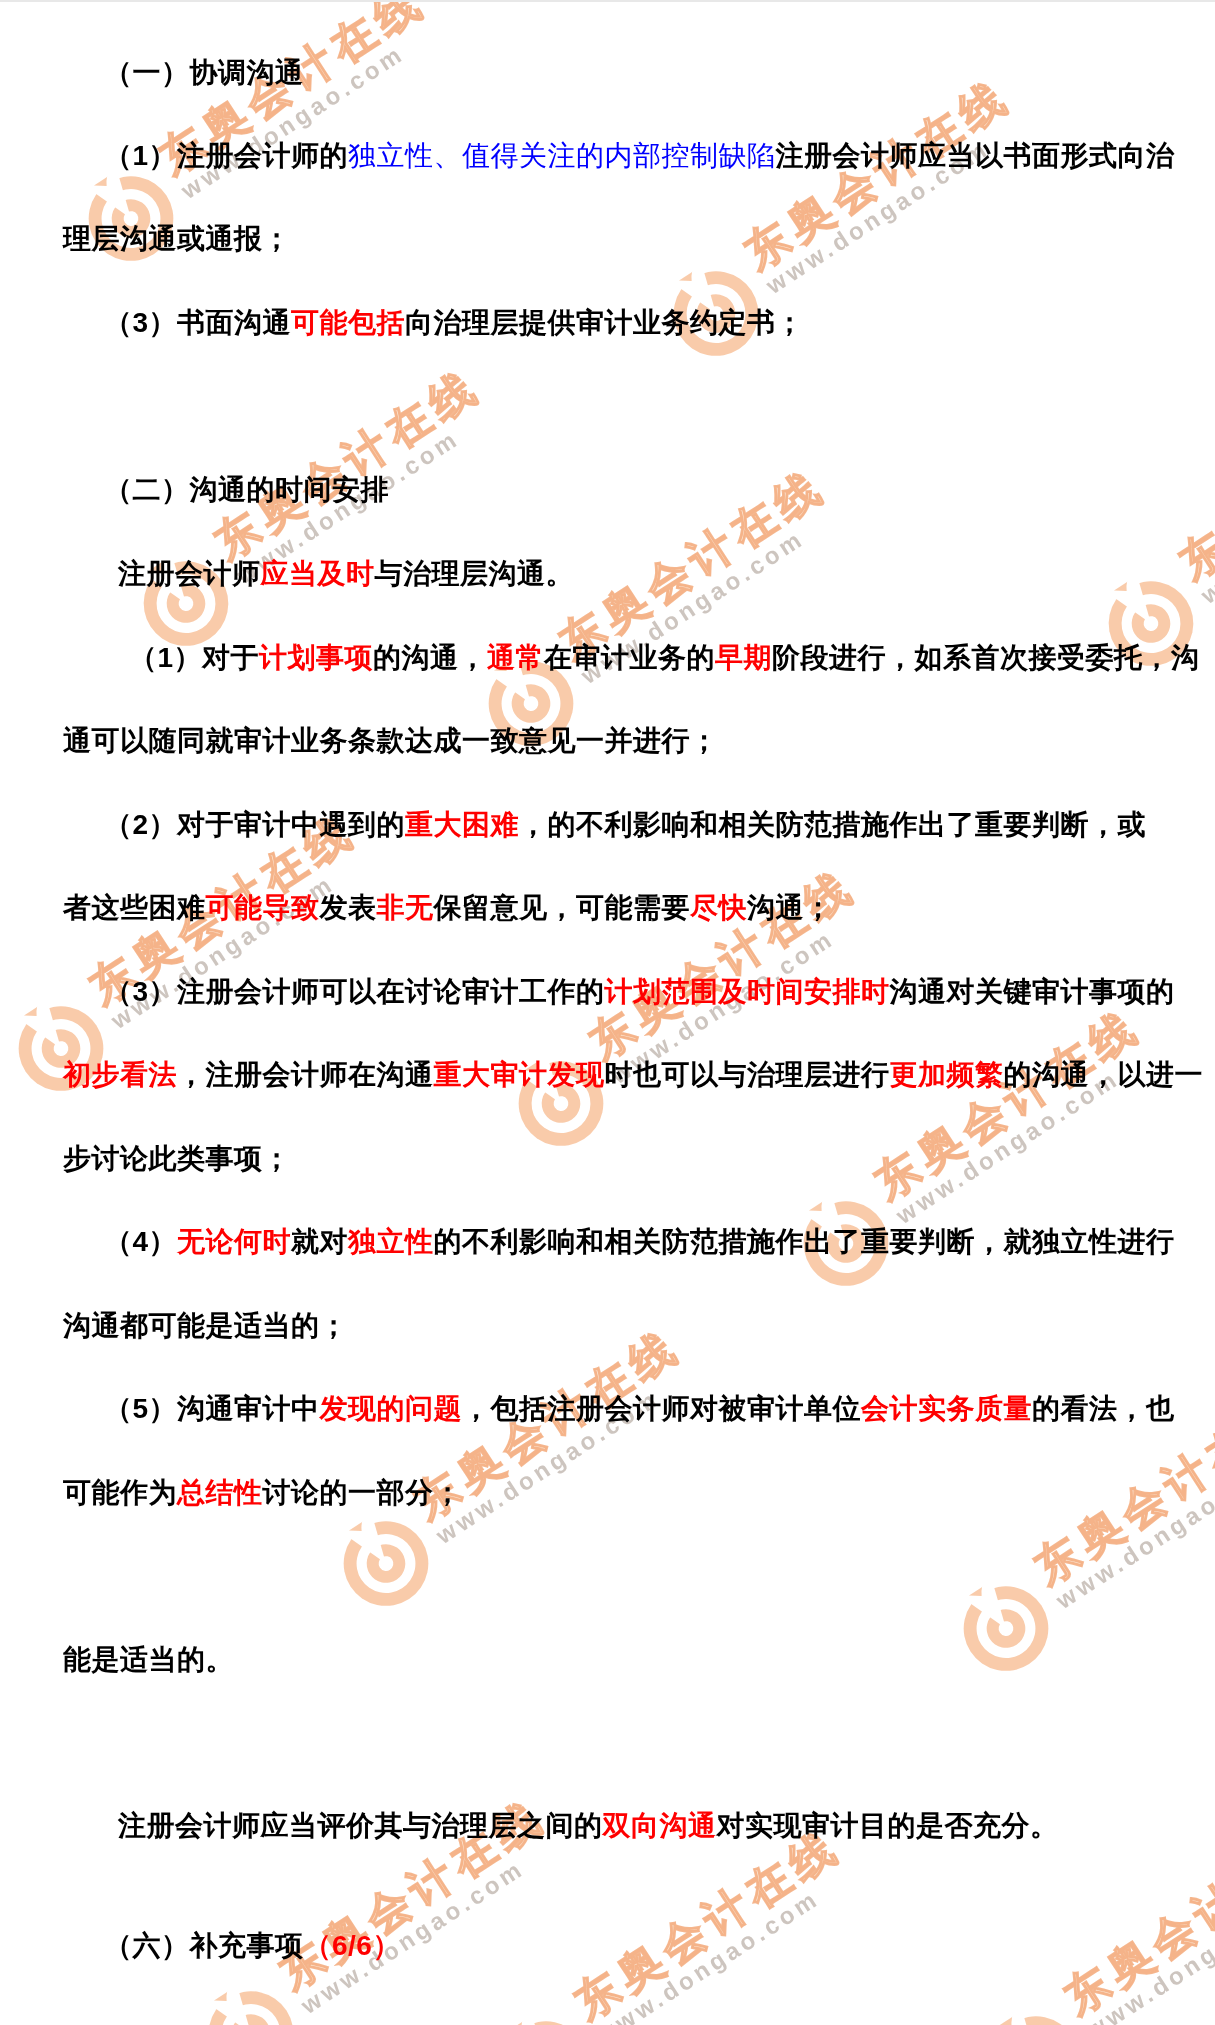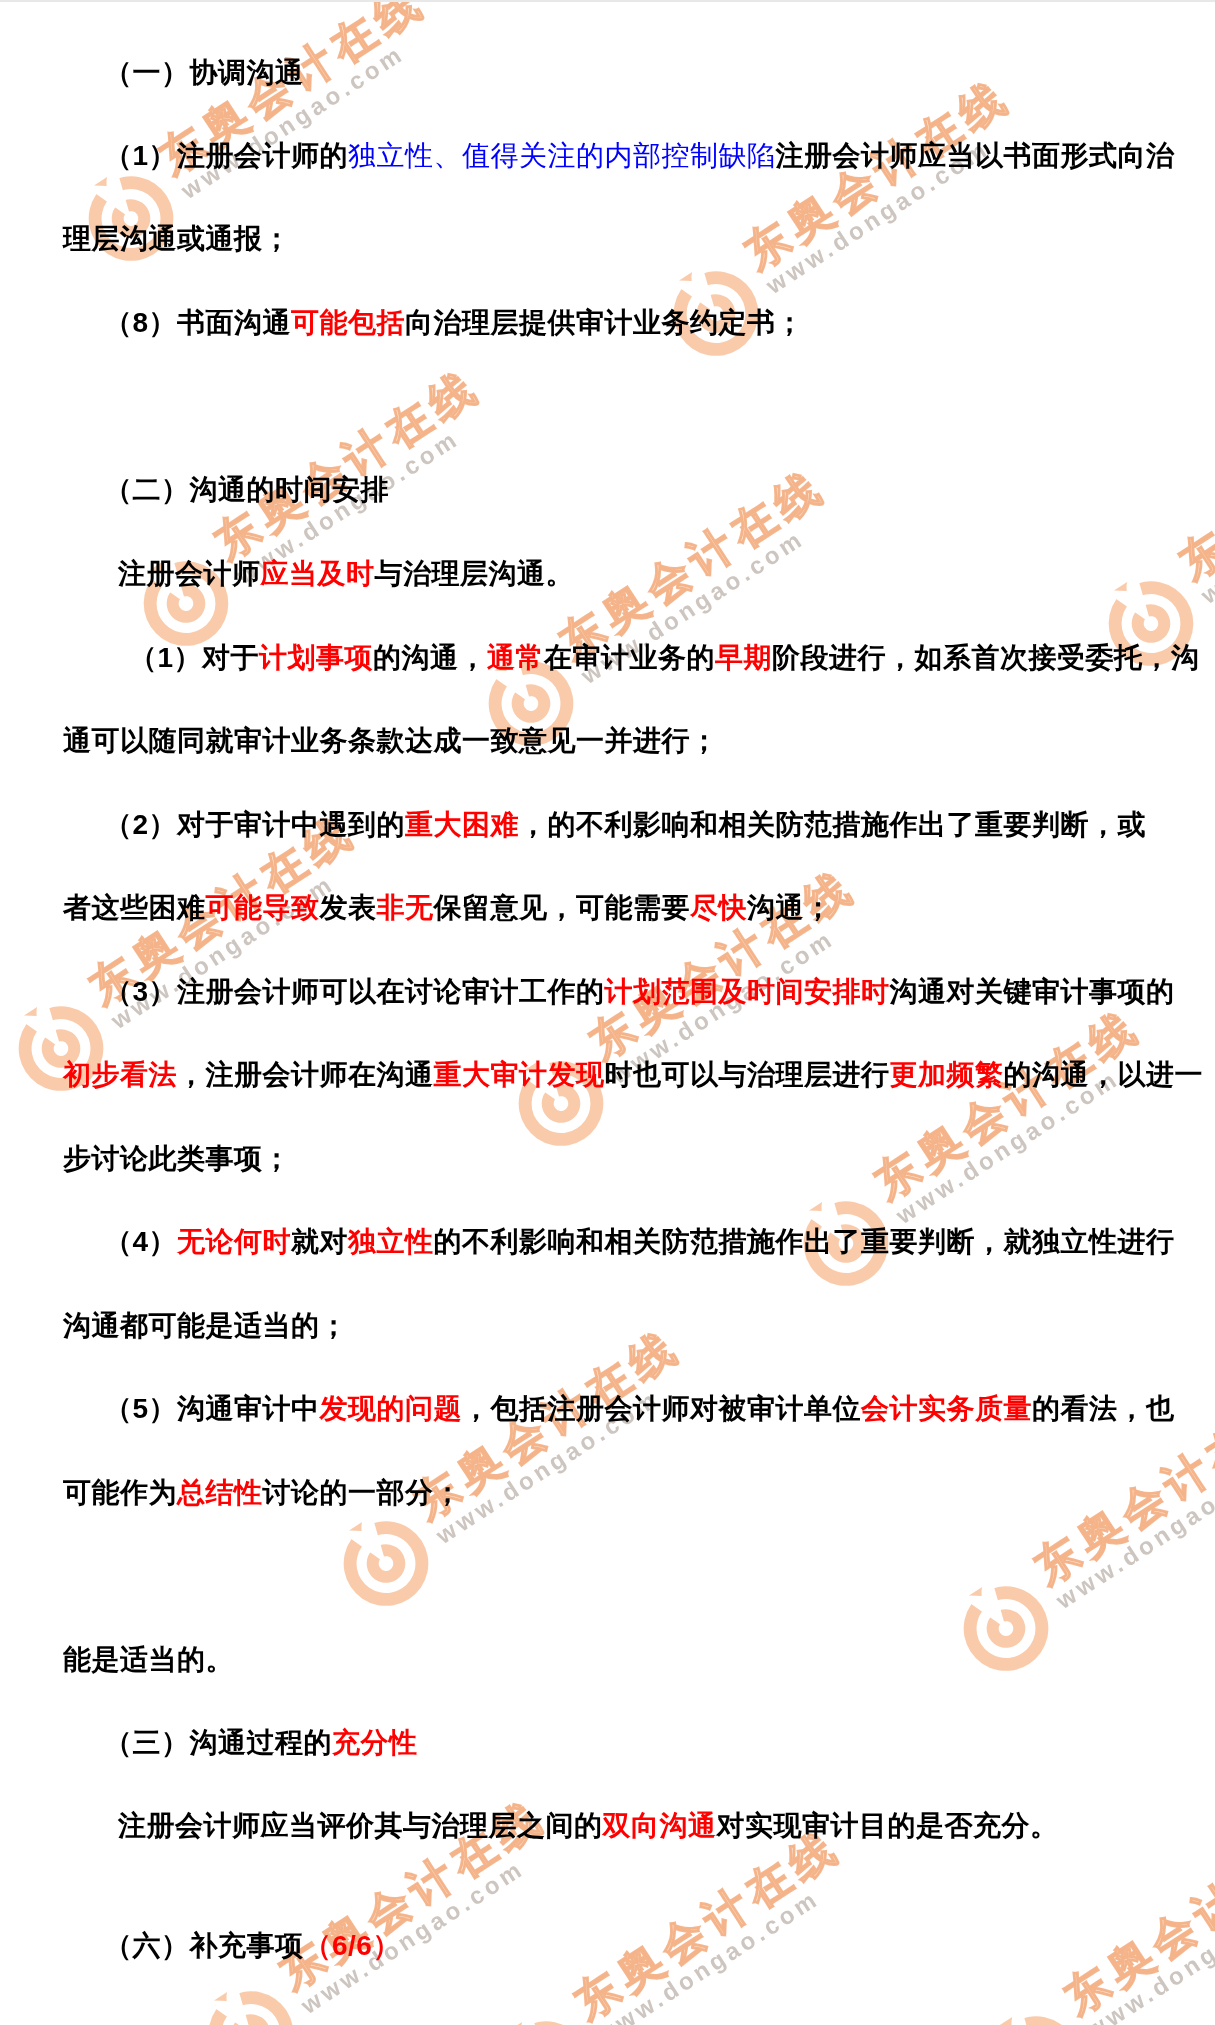--- a/index.html
+++ b/index.html
@@ -257,33 +257,32 @@
         <div class="wm-big">东奥会计在线</div>
         <div class="wm-url">www.dongao.com</div>
       </div>
     </div>
   </div>
 
   <div id="text-layer">
       <div class="text-line" style="top: 52px; left: 104px;"><span class="seg-normal">（一）协调沟通</span></div>
       <div class="text-line" style="top: 135px; left: 104px;"><span class="seg-normal">（1）注册会计师的</span><span class="seg-blue">独立性、值得关注的内部控制缺陷</span><span class="seg-normal">注册会计师应当以书面形式向治</span></div>
       <div class="text-line" style="top: 218px; left: 63px;"><span class="seg-normal">理层沟通或通报；</span></div>
-      <div class="text-line" style="top: 302px; left: 104px;"><span class="seg-normal">（8）书面沟通</span><span class="seg-red">可能包括</span><span class="seg-normal">向治理层提供审计业务约定书；</span></div>
+      <div class="text-line" style="top: 302px; left: 104px;"><span class="seg-normal">（3）书面沟通</span><span class="seg-red">可能包括</span><span class="seg-normal">向治理层提供审计业务约定书；</span></div>
       <div class="text-line" style="top: 469px; left: 104px;"><span class="seg-normal">（二）沟通的时间安排</span></div>
       <div class="text-line" style="top: 553px; left: 118px;"><span class="seg-normal">注册会计师</span><span class="seg-red">应当及时</span><span class="seg-normal">与治理层沟通。</span></div>
       <div class="text-line" style="top: 637px; left: 96px; margin-left: 33px;"><span class="seg-normal">（1）对于</span><span class="seg-red">计划事项</span><span class="seg-normal">的沟通，</span><span class="seg-red">通常</span><span class="seg-normal">在审计业务的</span><span class="seg-red">早期</span><span class="seg-normal">阶段进行，如系首次接受委托，沟</span></div>
       <div class="text-line" style="top: 720px; left: 63px;"><span class="seg-normal">通可以随同就审计业务条款达成一致意见一并进行；</span></div>
       <div class="text-line" style="top: 804px; left: 104px;"><span class="seg-normal">（2）对于审计中遇到的</span><span class="seg-red">重大困难</span><span class="seg-normal">，的不利影响和相关防范措施作出了重要判断，或</span></div>
       <div class="text-line" style="top: 887px; left: 63px;"><span class="seg-normal">者这些困难</span><span class="seg-red">可能导致</span><span class="seg-normal">发表</span><span class="seg-red">非无</span><span class="seg-normal">保留意见，可能需要</span><span class="seg-red">尽快</span><span class="seg-normal">沟通；</span></div>
       <div class="text-line" style="top: 971px; left: 104px;"><span class="seg-normal">（3）注册会计师可以在讨论审计工作的</span><span class="seg-red">计划范围及时间安排时</span><span class="seg-normal">沟通对关键审计事项的</span></div>
       <div class="text-line" style="top: 1054px; left: 63px;"><span class="seg-red">初步看法</span><span class="seg-normal">，注册会计师在沟通</span><span class="seg-red">重大审计发现</span><span class="seg-normal">时也可以与治理层进行</span><span class="seg-red">更加频繁</span><span class="seg-normal">的沟通，以进一</span></div>
       <div class="text-line" style="top: 1138px; left: 63px;"><span class="seg-normal">步讨论此类事项；</span></div>
       <div class="text-line" style="top: 1221px; left: 104px;"><span class="seg-normal">（4）</span><span class="seg-red">无论何时</span><span class="seg-normal">就对</span><span class="seg-red">独立性</span><span class="seg-normal">的不利影响和相关防范措施作出了重要判断，就独立性进行</span></div>
       <div class="text-line" style="top: 1305px; left: 63px;"><span class="seg-normal">沟通都可能是适当的；</span></div>
       <div class="text-line" style="top: 1388px; left: 104px;"><span class="seg-normal">（5）沟通审计中</span><span class="seg-red">发现的问题</span><span class="seg-normal">，包括注册会计师对被审计单位</span><span class="seg-red">会计实务质量</span><span class="seg-normal">的看法，也</span></div>
       <div class="text-line" style="top: 1472px; left: 63px;"><span class="seg-normal">可能作为</span><span class="seg-red">总结性</span><span class="seg-normal">讨论的一部分；</span></div>
       <div class="text-line" style="top: 1639px; left: 63px;"><span class="seg-normal">能是适当的。</span></div>
-      <div class="text-line" style="top: 1722px; left: 104px;"><span class="seg-normal">（三）沟通过程的</span><span class="seg-red">充分性</span></div>
       <div class="text-line" style="top: 1805px; left: 118px;"><span class="seg-normal">注册会计师应当评价其与治理层之间的</span><span class="seg-red">双向沟通</span><span class="seg-normal">对实现审计目的是否充分。</span></div>
       <div class="text-line" style="top: 1925px; left: 104px;"><span class="seg-normal">（六）补充事项</span><span class="seg-red">（6/6）</span></div>
     </div>
 
 </div>
 
 </body></html>

